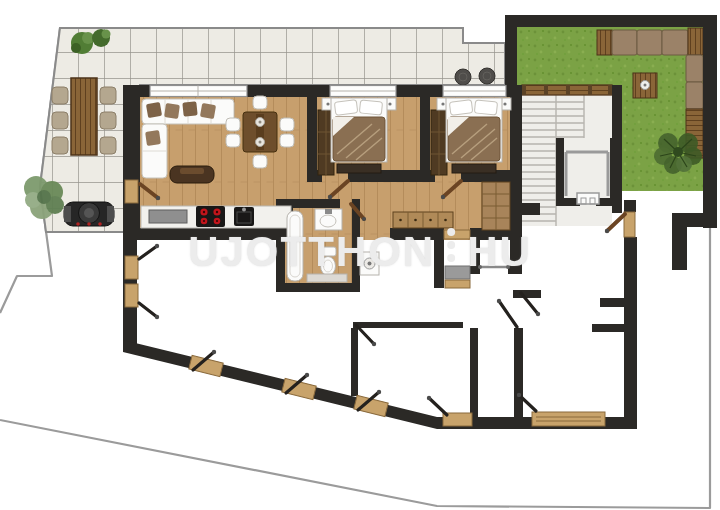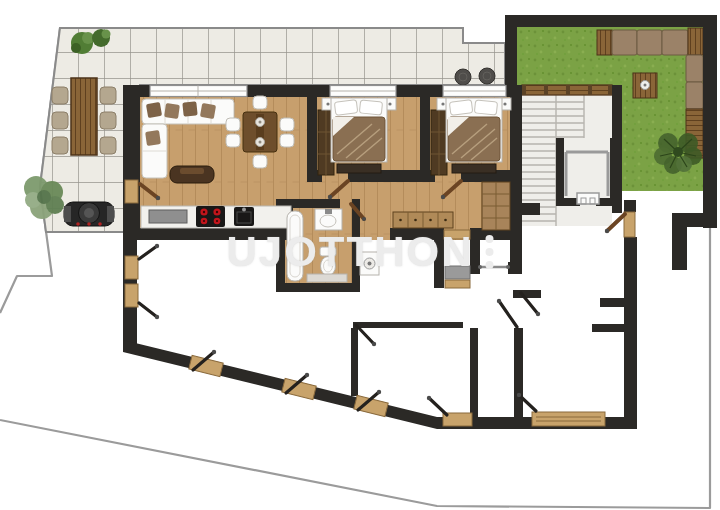--- a/index.html
+++ b/index.html
@@ -1,20 +1,20 @@
 <!DOCTYPE html>
 <html><head>
 <meta charset="utf-8">
 <style>
   html,body{margin:0;padding:0;background:#fff;}
   .stage{position:relative;width:720px;height:510px;background:#ffffff;overflow:hidden;
          font-family:"Liberation Sans",sans-serif;}
   svg{position:absolute;left:0;top:0;}
   .wm{position:absolute;left:50%;top:252px;transform:translate(-50%,-50%);
-      display:flex;align-items:center;gap:12px;
+      display:flex;align-items:flex-start;gap:12px;
       font-weight:bold;font-size:42px;letter-spacing:2px;
       color:#ececec;text-shadow:0 0 2px rgba(140,140,140,.35);
       white-space:nowrap;pointer-events:none;}
   .wm-dots{display:flex;flex-direction:column;gap:5px;}
   .wm-dots i{width:8px;height:8px;border-radius:50%;background:#ececec;display:block;}
   .leaf{stroke:#24211e;stroke-width:3.2;stroke-linecap:round;fill:none;}
   .leafbrown{stroke:#6b4423;stroke-width:4;stroke-linecap:round;fill:none;}
   .knob{fill:#4a4a4a;}
   .whitef{fill:#fbfbfa;stroke:#b5b2ac;stroke-width:1;}
   .tan{fill:#c8a36b;stroke:#8a6a3c;stroke-width:1;}
@@ -379,14 +379,15 @@
   </g>
 </svg>
 
 <div class="wm">
   <span>UJOTTHON</span>
   <div class="wm-dots">
         <i></i>
         <i></i>
         <i></i>
       </div>
+  <span>HU</span>
 </div>
 </div>
 
 </body></html>

